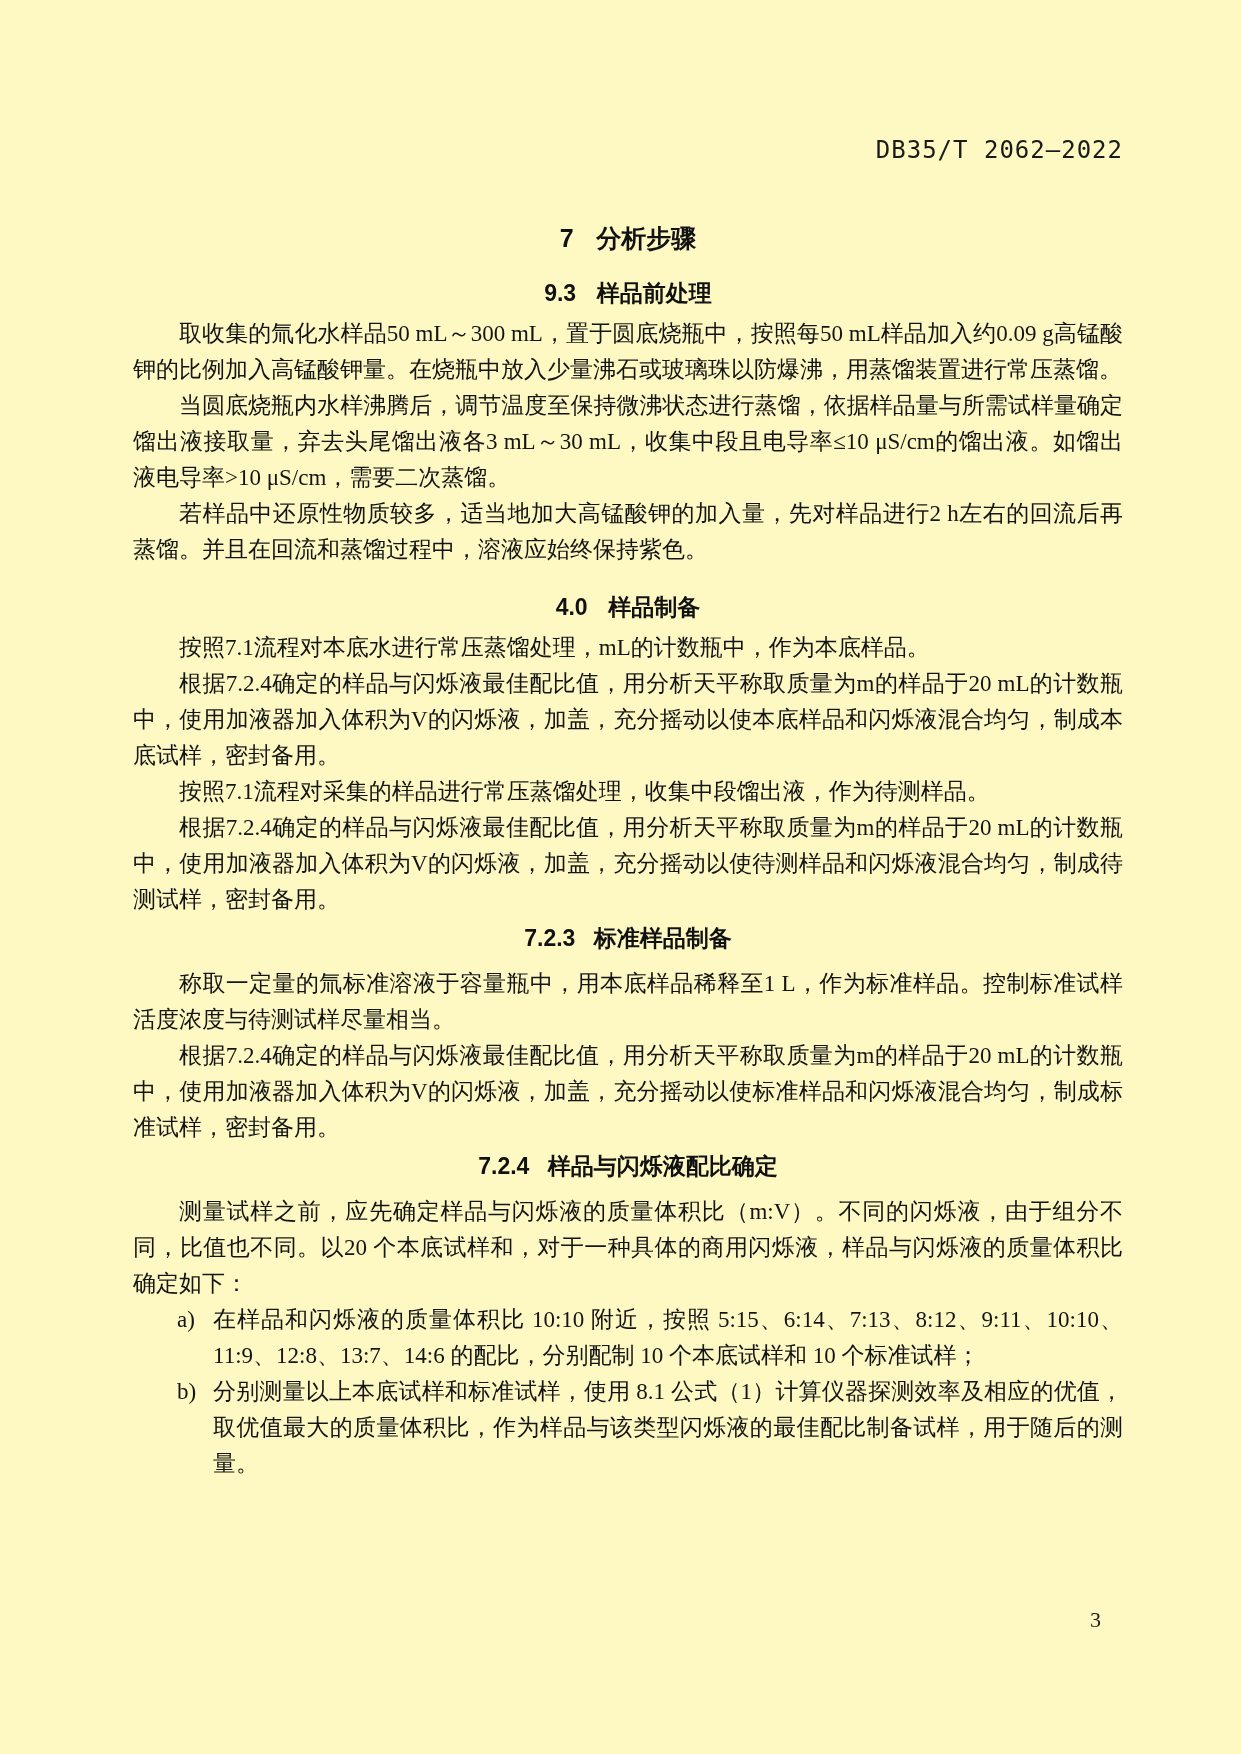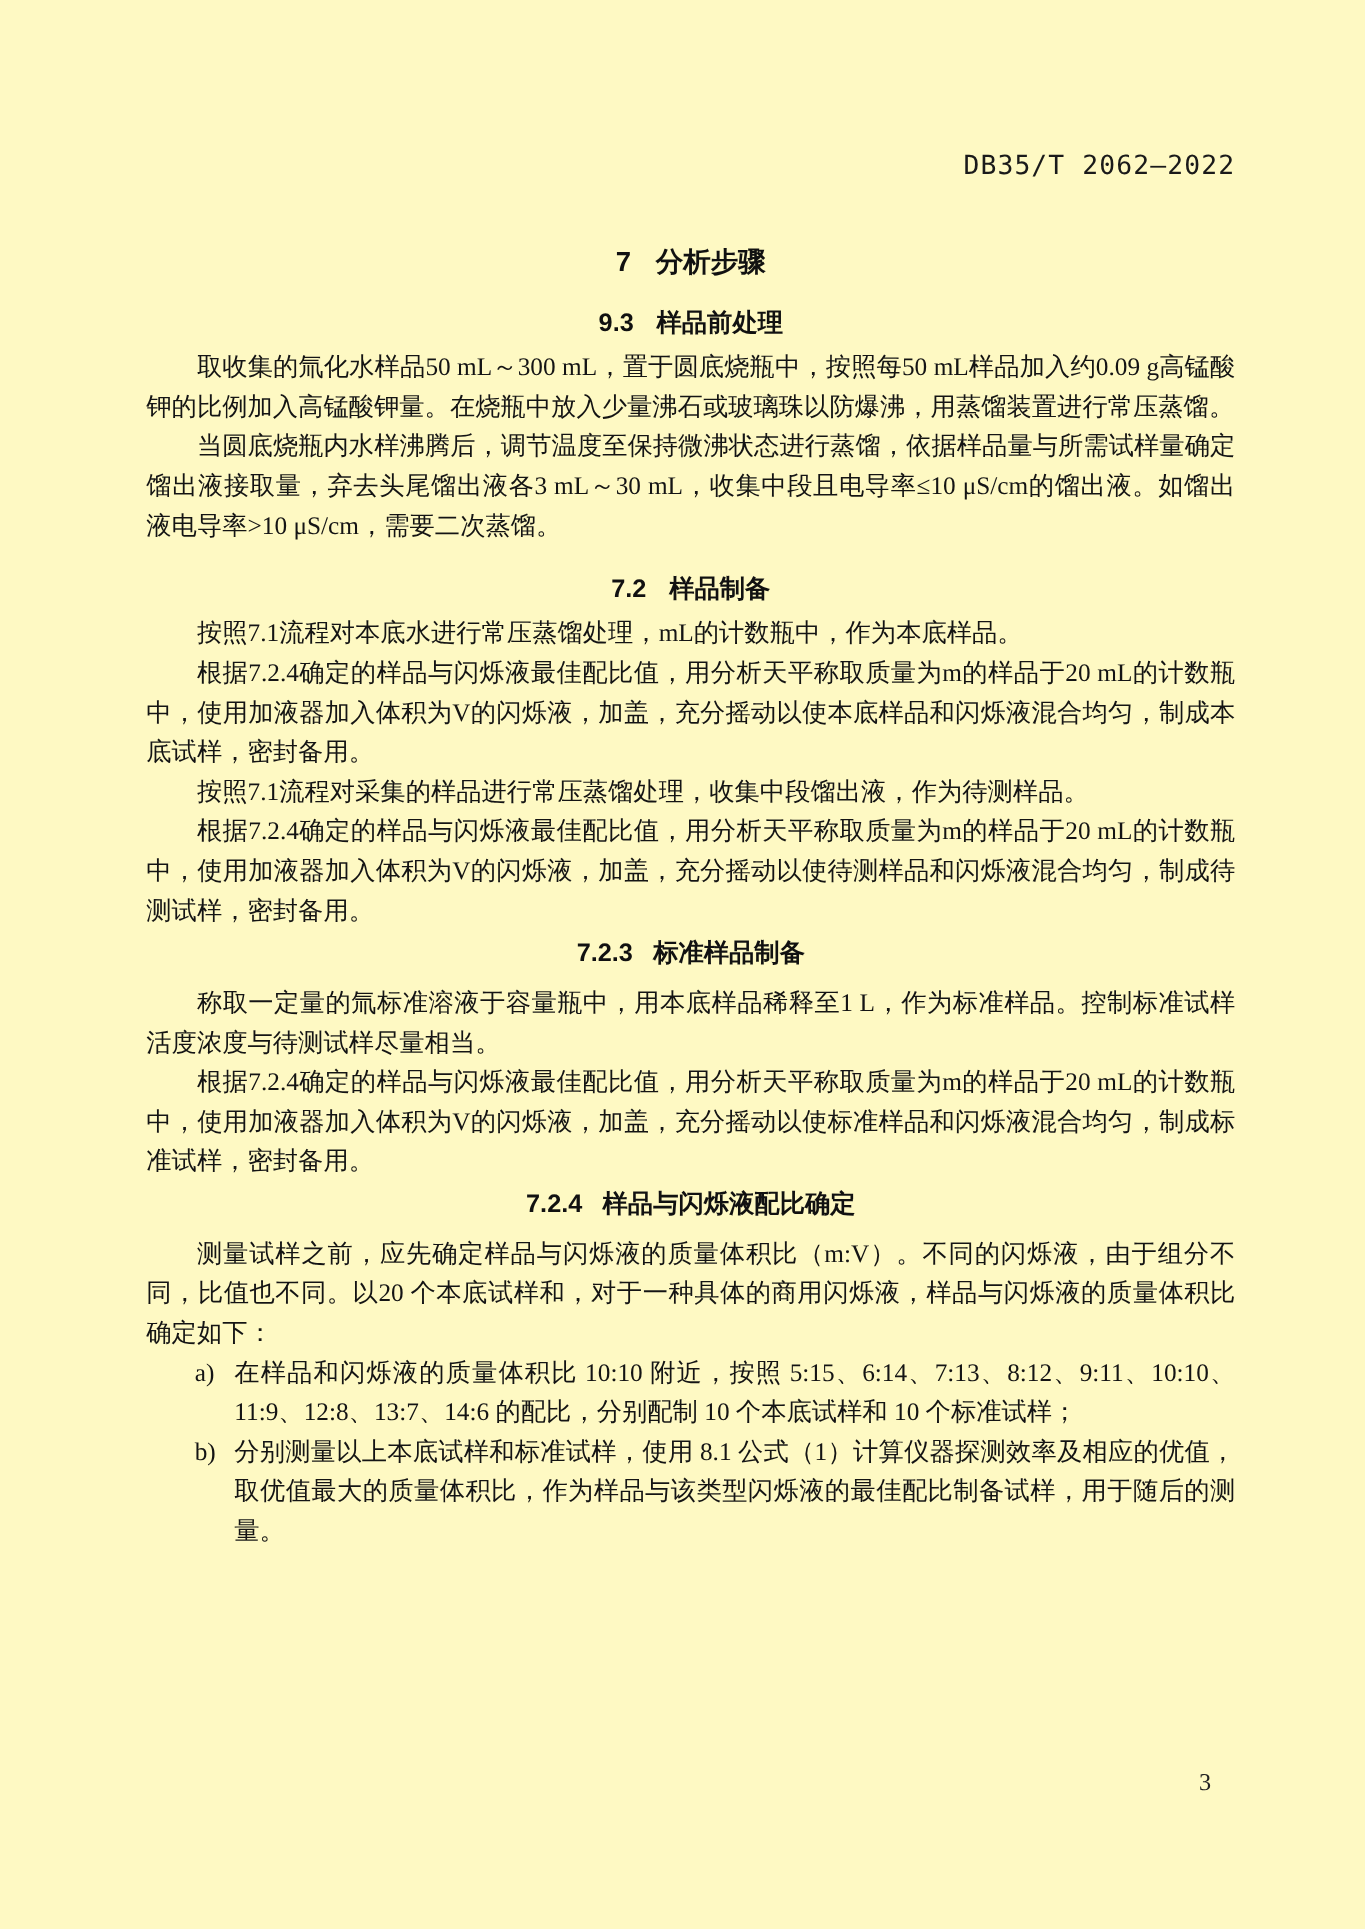--- a/index.html
+++ b/index.html
@@ -84,24 +84,25 @@
     <div class="h1">
       <span class="hnum">7</span><span>分析步骤</span>
     </div>
 
     <div class="h2">
       <span class="hnum">9.3</span><span>样品前处理</span>
     </div>
     <div class="para-block">
       <p class="para">取收集的氚化水样品50 mL～300 mL，置于圆底烧瓶中，按照每50 mL样品加入约0.09 g高锰酸钾的比例加入高锰酸钾量。在烧瓶中放入少量沸石或玻璃珠以防爆沸，用蒸馏装置进行常压蒸馏。</p>
       <p class="para">当圆底烧瓶内水样沸腾后，调节温度至保持微沸状态进行蒸馏，依据样品量与所需试样量确定馏出液接取量，弃去头尾馏出液各3 mL～30 mL，收集中段且电导率≤10 μS/cm的馏出液。如馏出液电导率&gt;10 μS/cm，需要二次蒸馏。</p>
+      <p class="para">若样品中还原性物质较多，适当地加大高锰酸钾的加入量，先对样品进行2 h左右的回流后再蒸馏。并且在回流和蒸馏过程中，溶液应始终保持紫色。</p>
     </div>
 
     <div class="h2">
-      <span class="hnum">7.2</span><span>样品制备</span>
+      <span class="hnum">4.0</span><span>样品制备</span>
     </div>
 
     <div>
       <p class="para">按照7.1流程对本底水进行常压蒸馏处理，mL的计数瓶中，作为本底样品。</p>
       <p class="para">根据7.2.4确定的样品与闪烁液最佳配比值，用分析天平称取质量为m的样品于20 mL的计数瓶中，使用加液器加入体积为V的闪烁液，加盖，充分摇动以使本底样品和闪烁液混合均匀，制成本底试样，密封备用。</p>
     </div>
 
     <div>
       <p class="para">按照7.1流程对采集的样品进行常压蒸馏处理，收集中段馏出液，作为待测样品。</p>
       <p class="para">根据7.2.4确定的样品与闪烁液最佳配比值，用分析天平称取质量为m的样品于20 mL的计数瓶中，使用加液器加入体积为V的闪烁液，加盖，充分摇动以使待测样品和闪烁液混合均匀，制成待测试样，密封备用。</p>

